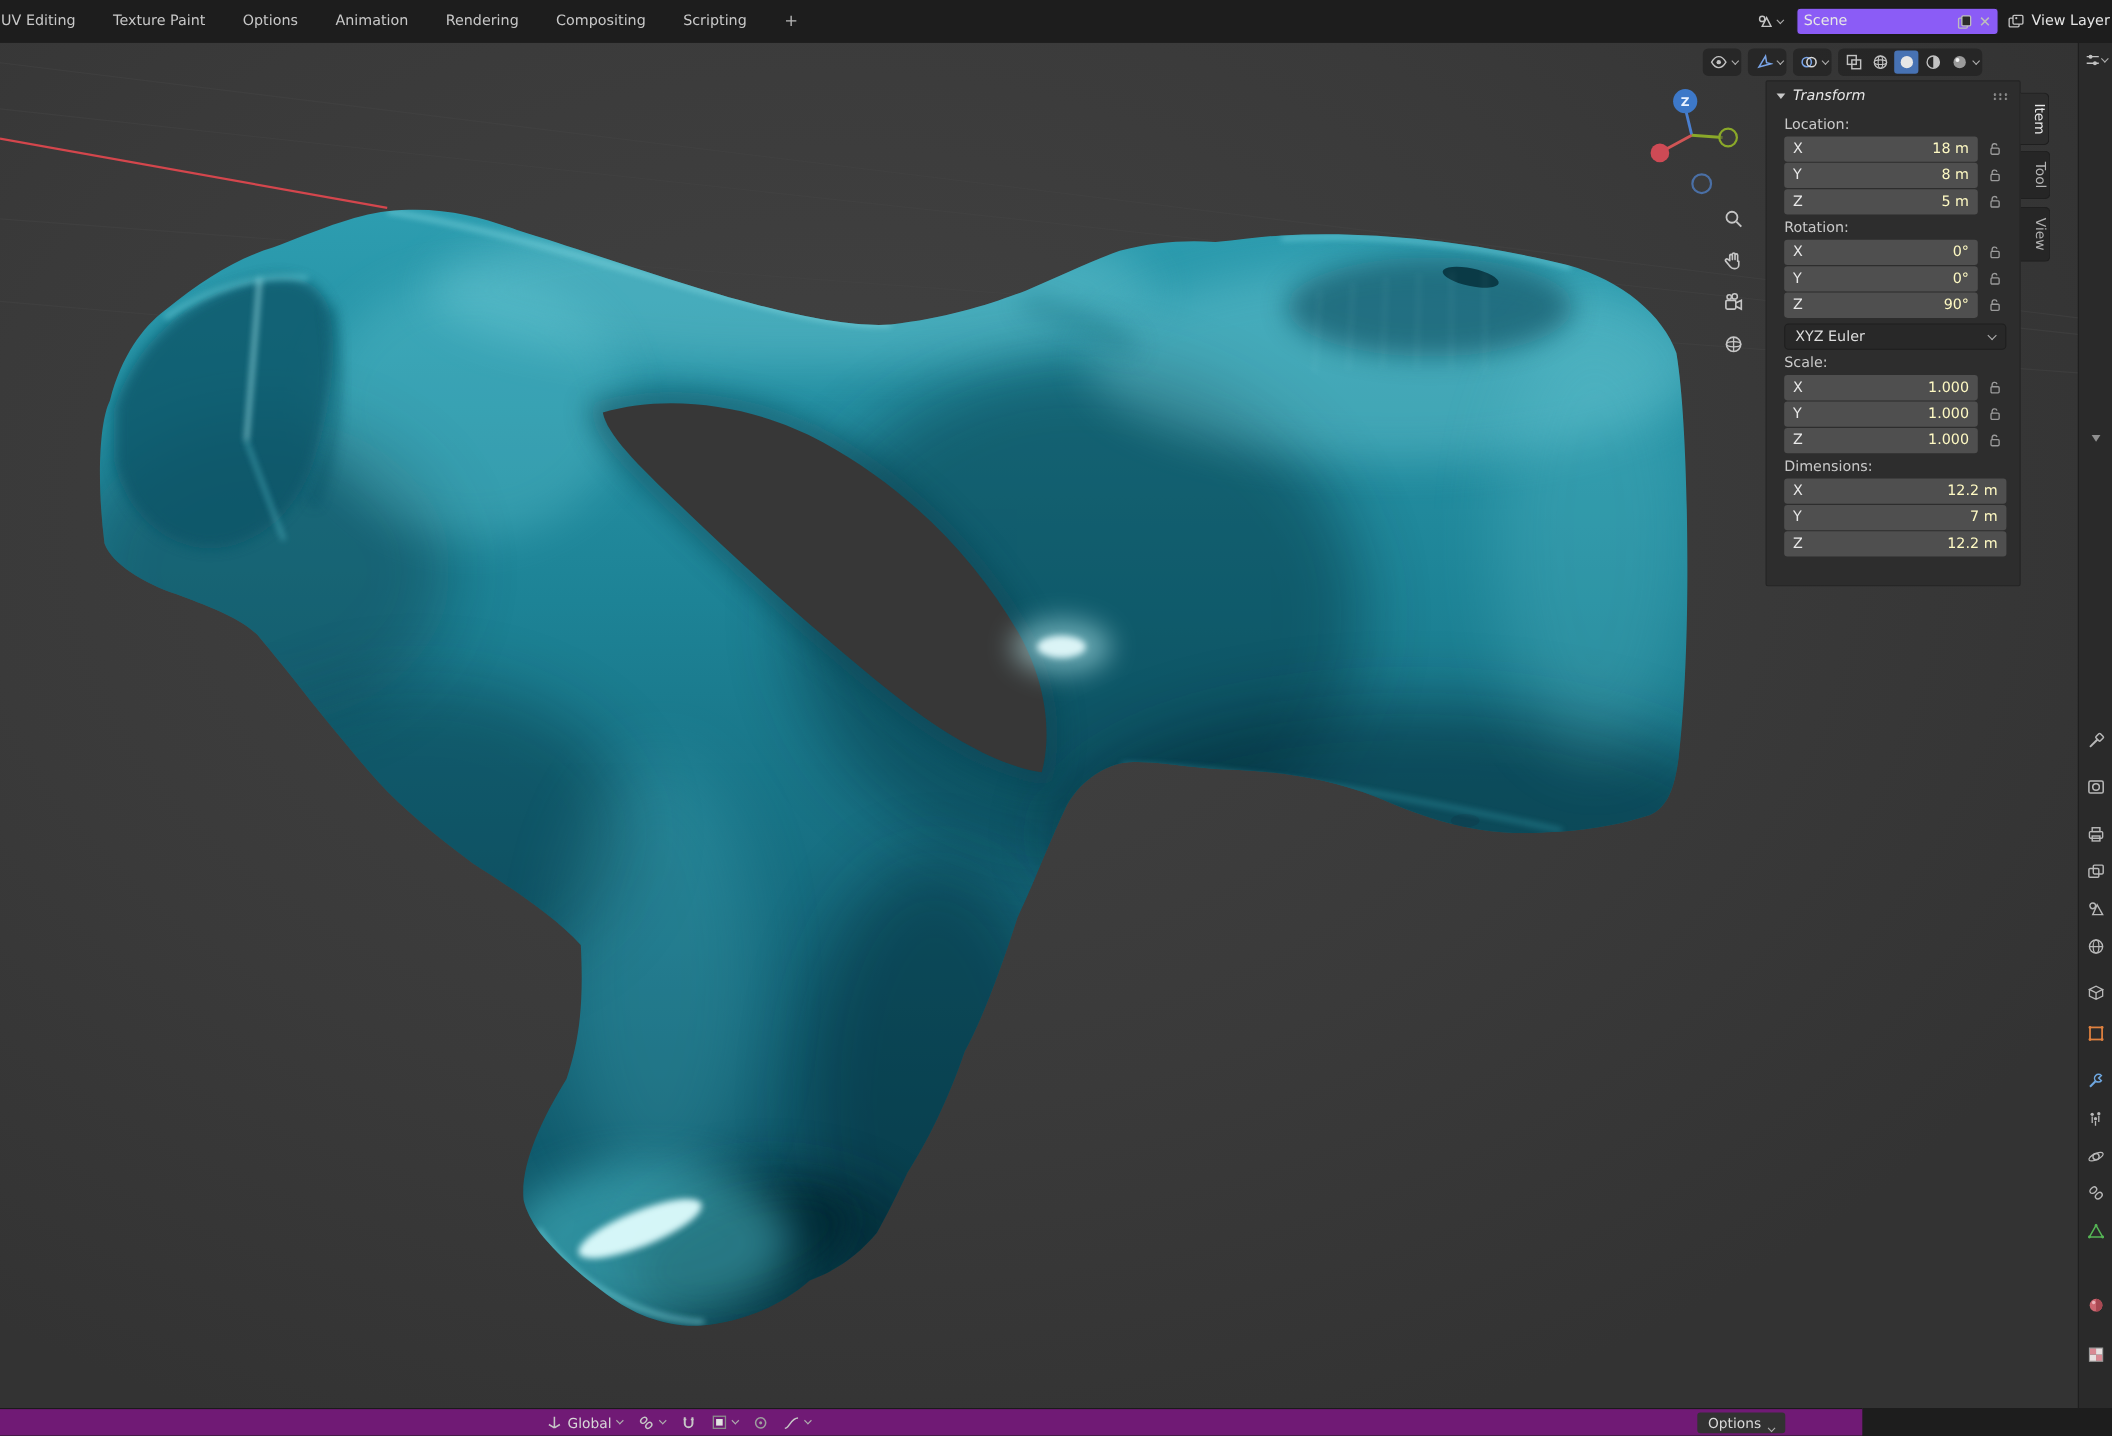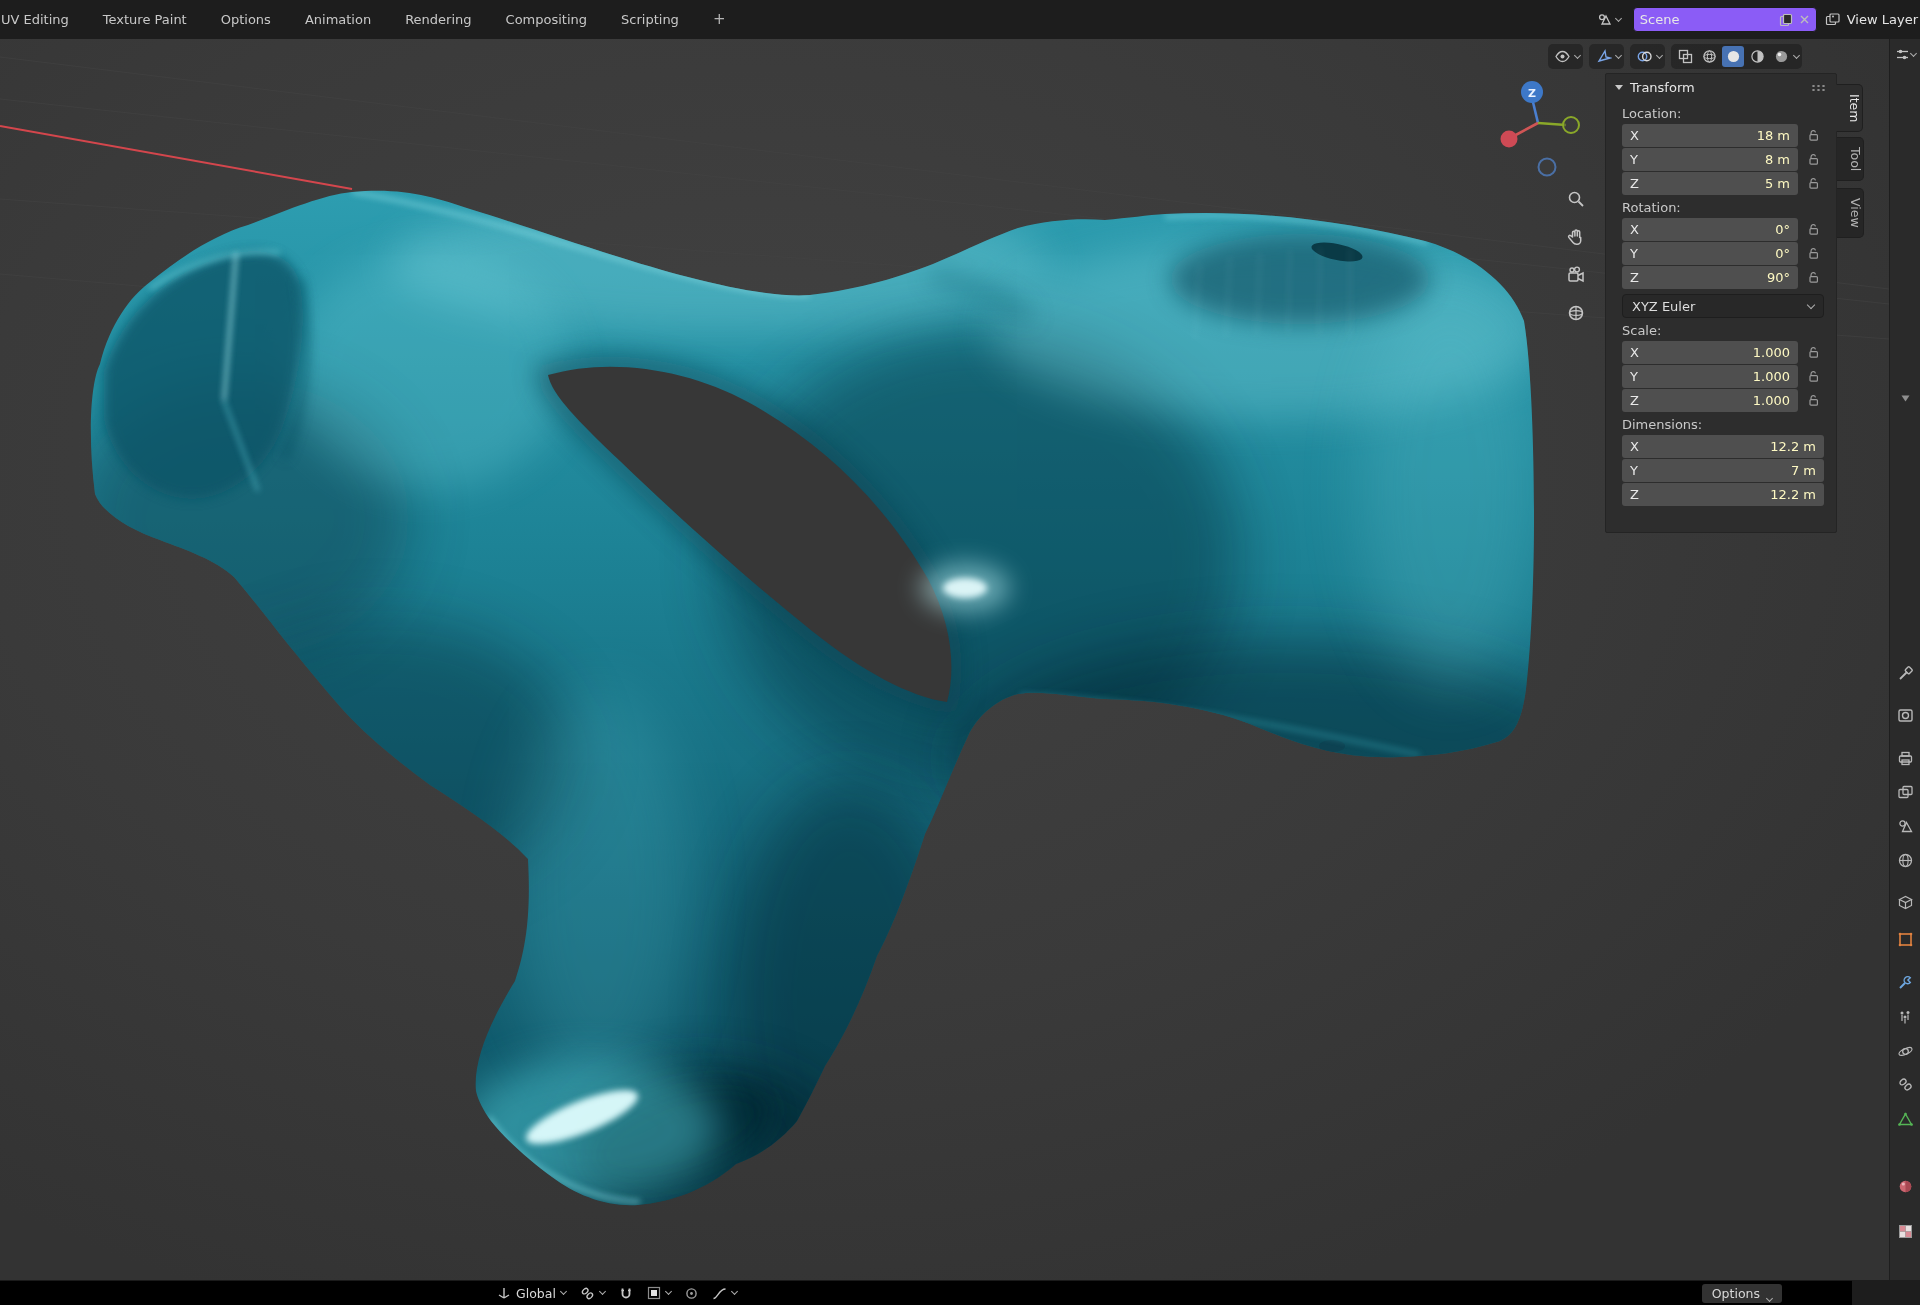--- a/index.html
+++ b/index.html
@@ -34,21 +34,21 @@
   .hgroup { display:flex; align-items:center; gap:2px; background:rgba(34,34,34,.78); border-radius:5px; padding:1px 3px; height:25px; }
   .hbtn { width:22px; height:21px; display:flex; align-items:center; justify-content:center; border-radius:3px; }
   .hbtn.active { background:#4772b3; }
   .chev { display:inline-block; width:6px; height:6px; border-right:1.4px solid #aeaeae; border-bottom:1.4px solid #aeaeae;
     transform:rotate(45deg); margin-top:-3px; }
   .chev.sm { width:5px; height:5px; }
 
   
   .npanel { position:absolute; left:1605px; top:34px; width:232px; height:460px;
     background:rgba(45,45,45,.96); border:1px solid #242424; border-radius:2px; color:#d6d6d6; font-size:13px; }
-  .phead { height:27px; display:flex; align-items:center; gap:7px; padding:0 9px; color:#e6e6e6; }
+  .phead { height:27px; display:flex; align-items:center; gap:7px; padding:0 9px; color:#e6e6e6;font-style:italic; }
   .tri-down { width:0; height:0; border-left:4px solid transparent; border-right:4px solid transparent; border-top:5px solid #c9c9c9; }
   .drag-dots { margin-left:auto; width:16px; height:7px;
     background-image:radial-gradient(#8c8c8c 1.1px, transparent 1.3px); background-size:5px 4px; }
   .slabel { color:#c9c9c9; margin:5px 16px 3px; }
   .rows { display:flex; flex-direction:column; gap:1px; margin:0 12px 0 16px; }
   .rowline { display:flex; align-items:center; gap:6px; }
   .field { flex:1; height:23px; background:#4f4f4f; border-radius:3px; display:flex; align-items:center;
     padding:0 8px; color:#e9e9e9; }
   .field .val { margin-left:auto; color:#fef9c3; }
   .lockcol { width:20px; flex:none; display:flex; justify-content:center; }
@@ -60,21 +60,21 @@
   .side-tab { position:absolute; left:1837px; width:27px; writing-mode:vertical-rl; text-align:center;
     font-size:12.5px; color:#b2b2b2; background:#262626; border:1px solid #1f1f1f; border-left:none;
     border-radius:0 5px 5px 0; padding:9px 0; }
   .side-tab.active { background:#2d2d2d; color:#e9e9e9; border-left:1px solid #2d2d2d; left:1836px; }
 
   
   .rstrip { position:absolute; right:0; top:39px; width:31px; height:1241px; background:#2a2a2a; border-left:1px solid #1e1e1e; }
   .ric { position:absolute; left:0; width:31px; display:flex; align-items:center; justify-content:center; }
 
   
-  .bottombar { position:absolute; left:0; bottom:0; width:1852px; height:25px; background:#000000;
+  .bottombar { position:absolute; left:0; bottom:0; width:1693px; height:25px; background:#701a75;
     border-top:1px solid #1a1a1a; display:flex; align-items:center; color:#d8d8d8; font-size:12.5px; }
   .bgroup { display:flex; align-items:center; gap:5px; margin-right:14px; }
   .options-btn { margin-left:auto; margin-right:70px; display:flex; align-items:flex-end; gap:7px;
     background:#323232; border-radius:3px; padding:2px 10px; }
 
   svg { display:block; }
 </style>
 </head>
 <body>
 

